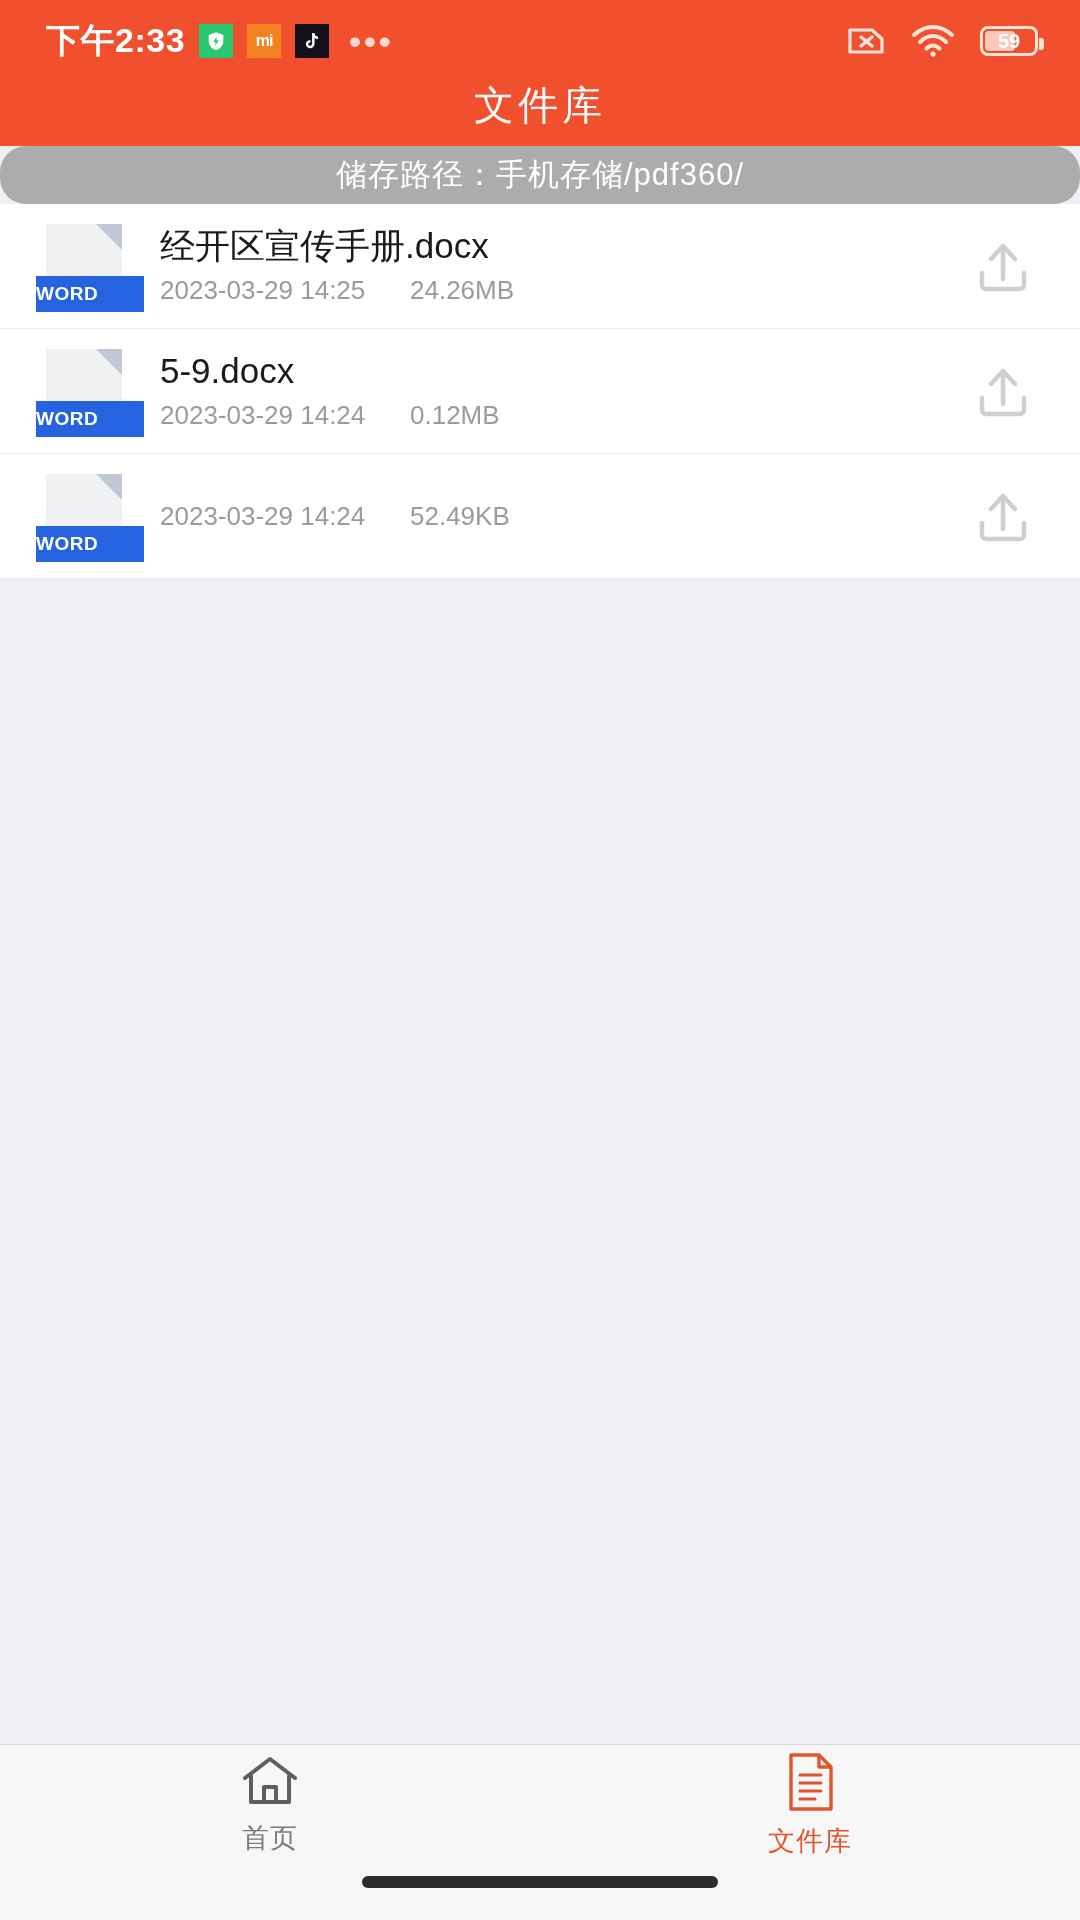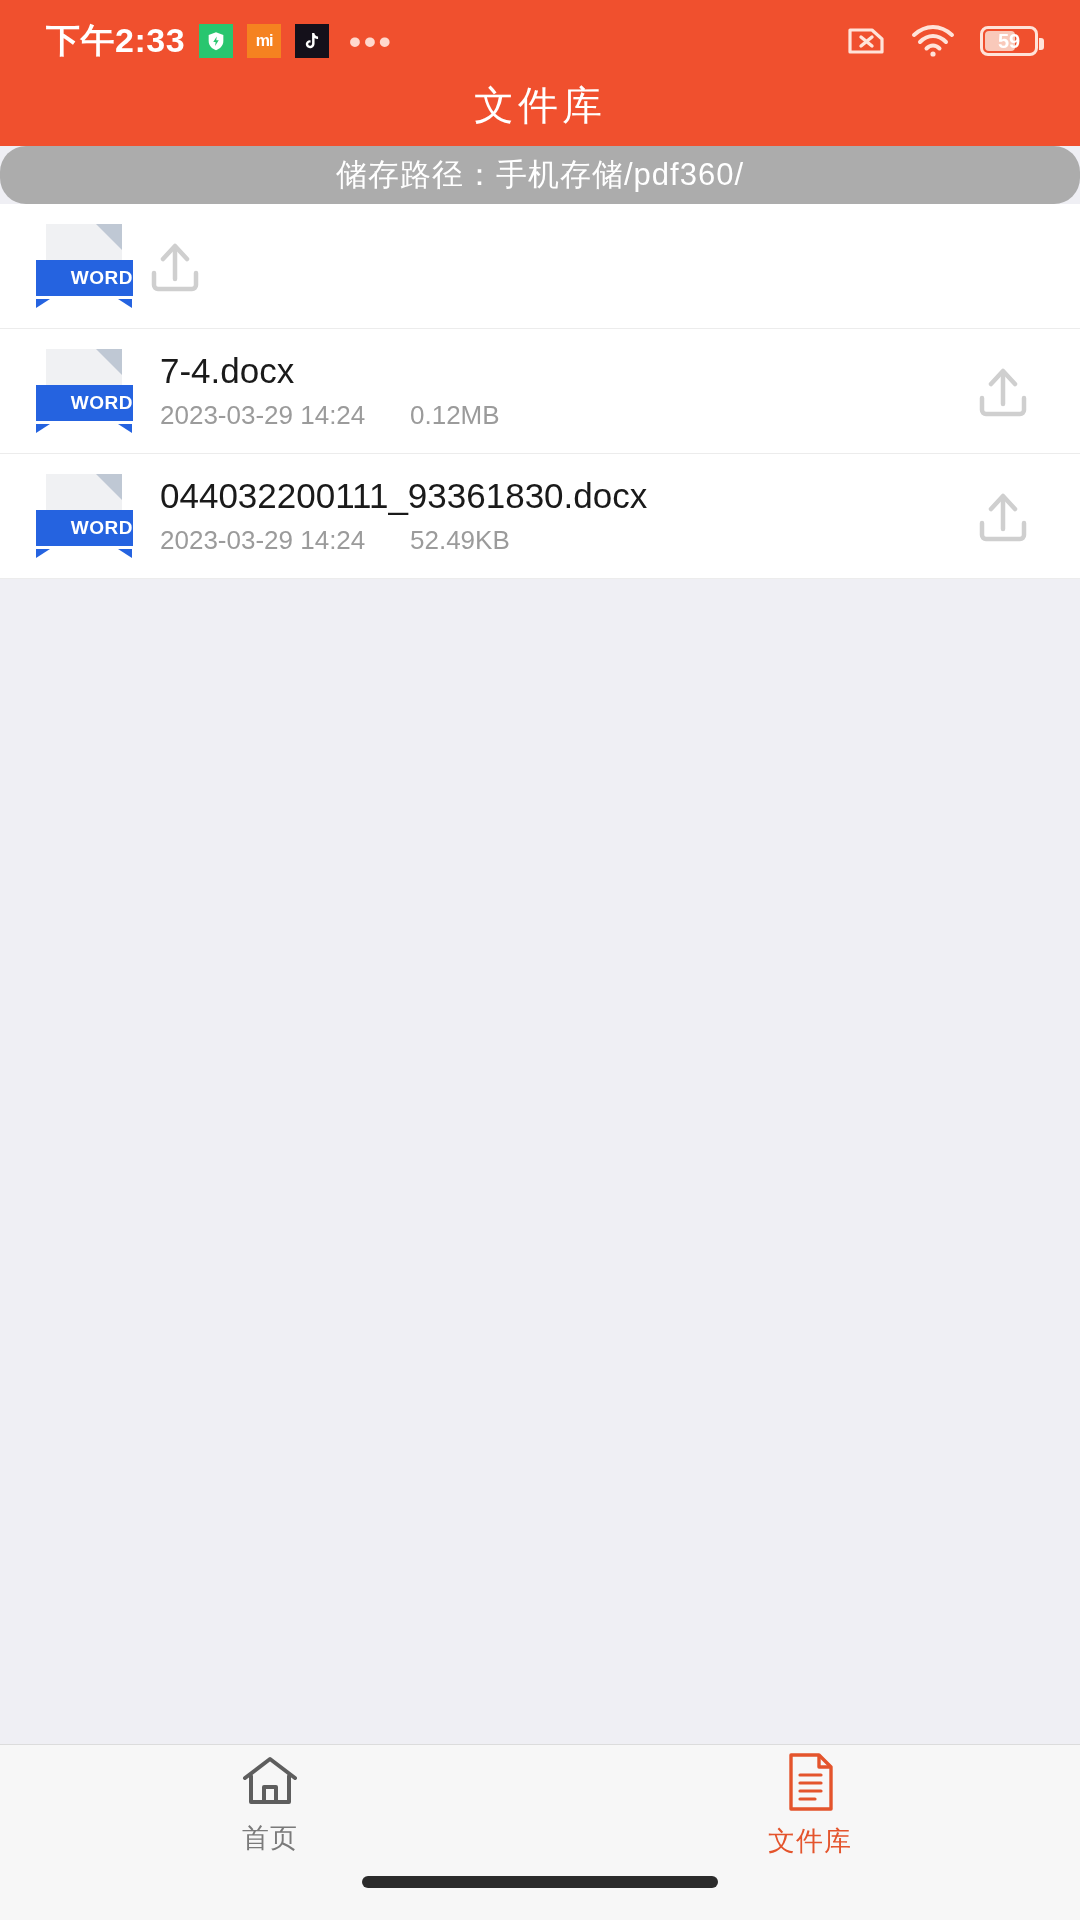--- a/index.html
+++ b/index.html
@@ -95,24 +95,24 @@
     width:76px; height:62px;
     background:#F0F1F3;
   }
   .file-icon .fold{
     position:absolute; right:16px; top:4px;
     width:0; height:0;
     border-top:26px solid #BFC8D4;
     border-left:26px solid transparent;
   }
   .file-icon .banner{
-    position:absolute; left:2px; bottom:16px;
-    width:97px; height:36px;
+    position:absolute; left:2px; bottom:0;
+    width:108px; height:36px;
     background:#2563E0;
-    display:flex; align-items:center; justify-content:flex-end;
+    display:flex; align-items:center; justify-content:flex-start;
   }
   .file-icon .banner span{
     color:#FFFFFF; font-size:19px; font-weight:700;
     letter-spacing:0.5px; font-family:"Liberation Sans",sans-serif;
   }
   .file-icon .tail-l{
     position:absolute; left:2px; bottom:4px;
     width:0; height:0;
     border-left:14px solid #2563E0;
     border-bottom:9px solid transparent;
@@ -252,41 +252,48 @@
     <div class="file-row">
       <div class="file-icon">
         <span class="page"></span>
         <span class="fold"></span>
         <span class="tail-l"></span>
         <span class="tail-r"></span>
         <span class="banner">
           <span>WORD</span>
         </span>
       </div>
+      <div class="file-info">
+        <div class="file-name">经开区宣传手册.docx</div>
+        <div class="file-meta">
+          <span class="file-date">2023-03-29 14:25</span>
+          <span class="file-size">24.26MB</span>
+        </div>
+      </div>
       <div class="upload-btn">
         <svg width="62" height="58" viewBox="0 0 62 58" fill="none">
           <path d="M10 36 V48 A4 4 0 0 0 14 52 H48 A4 4 0 0 0 52 48 V36" stroke="#CFCFCF" stroke-width="4.5" stroke-linecap="round"></path>
           <path d="M31 42 V10" stroke="#CFCFCF" stroke-width="4.5" stroke-linecap="round"></path>
           <path d="M19 22 L31 9 L43 22" stroke="#CFCFCF" stroke-width="4.5" stroke-linecap="round" stroke-linejoin="round"></path>
         </svg>
       </div>
     </div>
 
     <div class="file-row">
       <div class="file-icon">
         <span class="page"></span>
         <span class="fold"></span>
         <span class="tail-l"></span>
         <span class="tail-r"></span>
         <span class="banner">
           <span>WORD</span>
         </span>
       </div>
       <div class="file-info">
-        <div class="file-name">7-4.docx</div>
+        <div class="file-name">5-9.docx</div>
         <div class="file-meta">
           <span class="file-date">2023-03-29 14:24</span>
           <span class="file-size">0.12MB</span>
         </div>
       </div>
       <div class="upload-btn">
         <svg width="62" height="58" viewBox="0 0 62 58" fill="none">
           <path d="M10 36 V48 A4 4 0 0 0 14 52 H48 A4 4 0 0 0 52 48 V36" stroke="#CFCFCF" stroke-width="4.5" stroke-linecap="round"></path>
           <path d="M31 42 V10" stroke="#CFCFCF" stroke-width="4.5" stroke-linecap="round"></path>
           <path d="M19 22 L31 9 L43 22" stroke="#CFCFCF" stroke-width="4.5" stroke-linecap="round" stroke-linejoin="round"></path>
@@ -298,21 +305,20 @@
       <div class="file-icon">
         <span class="page"></span>
         <span class="fold"></span>
         <span class="tail-l"></span>
         <span class="tail-r"></span>
         <span class="banner">
           <span>WORD</span>
         </span>
       </div>
       <div class="file-info">
-        <div class="file-name">044032200111_93361830.docx</div>
         <div class="file-meta">
           <span class="file-date">2023-03-29 14:24</span>
           <span class="file-size">52.49KB</span>
         </div>
       </div>
       <div class="upload-btn">
         <svg width="62" height="58" viewBox="0 0 62 58" fill="none">
           <path d="M10 36 V48 A4 4 0 0 0 14 52 H48 A4 4 0 0 0 52 48 V36" stroke="#CFCFCF" stroke-width="4.5" stroke-linecap="round"></path>
           <path d="M31 42 V10" stroke="#CFCFCF" stroke-width="4.5" stroke-linecap="round"></path>
           <path d="M19 22 L31 9 L43 22" stroke="#CFCFCF" stroke-width="4.5" stroke-linecap="round" stroke-linejoin="round"></path>

